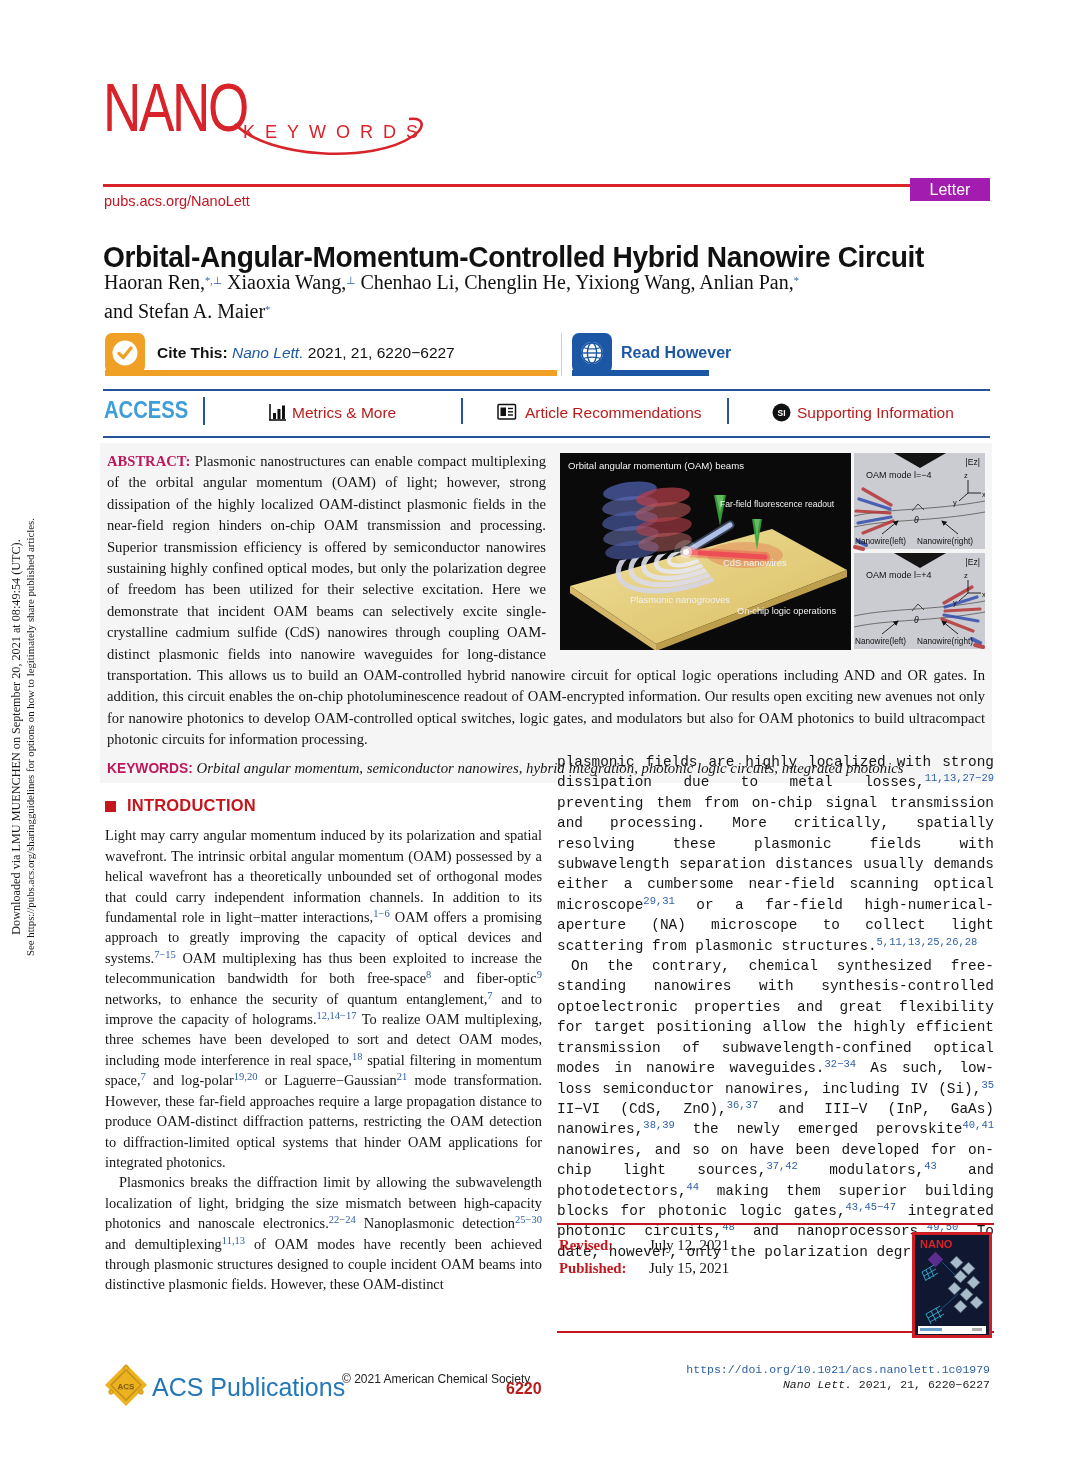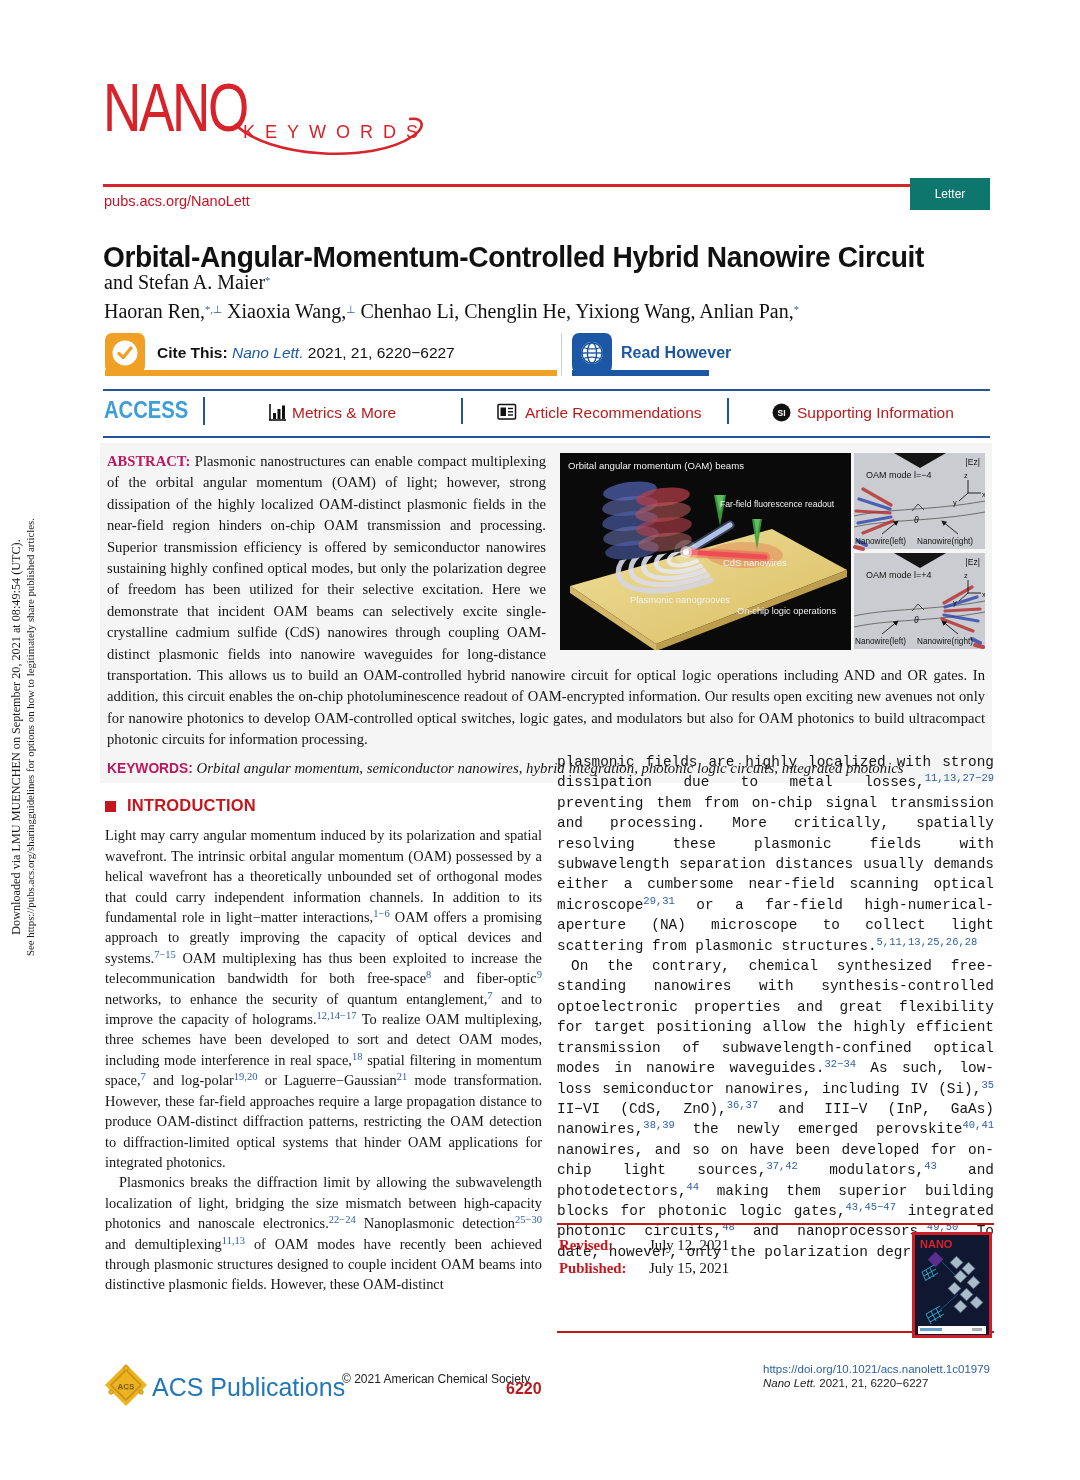--- a/index.html
+++ b/index.html
@@ -14,22 +14,22 @@
   .logo{position:absolute;left:103px;top:74px;width:320px;height:100px;}
   .logo-nano{position:absolute;left:0;top:-6px;font-family:"Liberation Sans",sans-serif;
              font-size:68px;font-weight:400;color:#d8232a;letter-spacing:-3px;
              transform:scaleX(.78);transform-origin:left top;}
   .logo-letters{position:absolute;left:140px;top:48px;font-family:"Liberation Sans",sans-serif;
                 font-size:18px;color:#d8232a;letter-spacing:10px;}
   .logo-swoosh{position:absolute;left:130px;top:40px;}
   .toprule{position:absolute;left:103px;top:184px;width:887px;height:3px;background:#d8232a;}
   .site-link{position:absolute;left:104px;top:193px;font-family:"Liberation Sans",sans-serif;
              font-size:14.5px;color:#c41425;font-weight:400;text-align:center;}
-  .letter-badge{position:absolute;left:910px;top:178px;width:80px;height:32px;background:#0f766e;
-                color:#fff;font-family:"Liberation Sans",sans-serif;font-size:12px;
+  .letter-badge{position:absolute;left:910px;top:178px;width:80px;height:23px;background:#a21caf;
+                color:#fff;font-family:"Liberation Sans",sans-serif;font-size:16px;
                 display:flex;align-items:center;justify-content:center;}
   
   .title{position:absolute;left:103px;top:222px;font-family:"Liberation Sans",sans-serif;
          font-size:29px;font-weight:700;color:#111;white-space:nowrap;letter-spacing:-.4px;
          transform:scaleX(.97);transform-origin:left;}
   .authors{position:absolute;left:104px;top:268px;width:890px;font-size:20px;line-height:29px;color:#111;}
   sup.ref{color:#2e5fa3;font-size:10.5px;line-height:0;vertical-align:5px;}
   
   .cite-badge{position:absolute;left:105px;top:333px;width:40px;height:40px;background:#f0a125;
               border-radius:7px;display:flex;align-items:center;justify-content:center;}
@@ -77,21 +77,21 @@
   .received .rows{padding-top:9px;}
   .cover{position:absolute;right:2px;top:7px;}
   
   .acslogo{position:absolute;left:103px;top:1362px;}
   .acslogo-text{position:absolute;left:152px;top:1373px;font-family:"Liberation Sans",sans-serif;
                 font-size:25px;color:#2377b8;}
   .copyright{position:absolute;left:342px;top:1372px;font-family:"Liberation Sans",sans-serif;
              font-size:12px;color:#222;}
   .pagenum{position:absolute;left:506px;top:1380px;font-family:"Liberation Sans",sans-serif;
            font-size:16px;font-weight:700;color:#b91c1c;}
-  .doi-block{position:absolute;right:90px;top:1363px;font-family:Liberation Sans, sans-serif;}
+  .doi-block{position:absolute;right:90px;top:1363px;text-align:right;font-family:Liberation Mono, monospace;}
   .doi{font-size:11.5px;color:#2e5fa3;}
   .citation{font-size:11.5px;color:#222;margin-top:2px;}
   .citation .jrn{font-style:italic;}
   svg text{font-family:"Liberation Sans",sans-serif;}
 </style>
 </head>
 <body>
 
 <div class="page">
 
@@ -107,22 +107,22 @@
     </svg>
     <span class="logo-letters">KEYWORDS</span>
   </div>
 
   <div class="toprule"></div>
   <a class="site-link">pubs.acs.org/NanoLett</a>
   <div class="letter-badge">Letter</div>
 
   <h1 class="title">Orbital-Angular-Momentum-Controlled Hybrid Nanowire Circuit</h1>
   <div class="authors">
+    <div>Haoran Ren,<sup class="ref">*,⊥</sup> Xiaoxia Wang,<sup class="ref">⊥</sup> Chenhao Li, Chenglin He, Yixiong Wang, Anlian Pan,<sup class="ref">*</sup></div>
     <div>and Stefan A. Maier<sup class="ref">*</sup></div>
-    <div>Haoran Ren,<sup class="ref">*,⊥</sup> Xiaoxia Wang,<sup class="ref">⊥</sup> Chenhao Li, Chenglin He, Yixiong Wang, Anlian Pan,<sup class="ref">*</sup></div>
   </div>
 
   <div class="cite-badge">
     <svg width="28" height="28" viewBox="0 0 28 28">
       <circle cx="14" cy="14" r="12.5" fill="#fff"></circle>
       <path d="M8,14.5 L12.3,18.5 L20,9" fill="none" stroke="#f0a125" stroke-width="3.4" stroke-linecap="round" stroke-linejoin="round"></path>
     </svg>
   </div>
   <div class="cite-bar"></div>
   <div class="cite-text">

